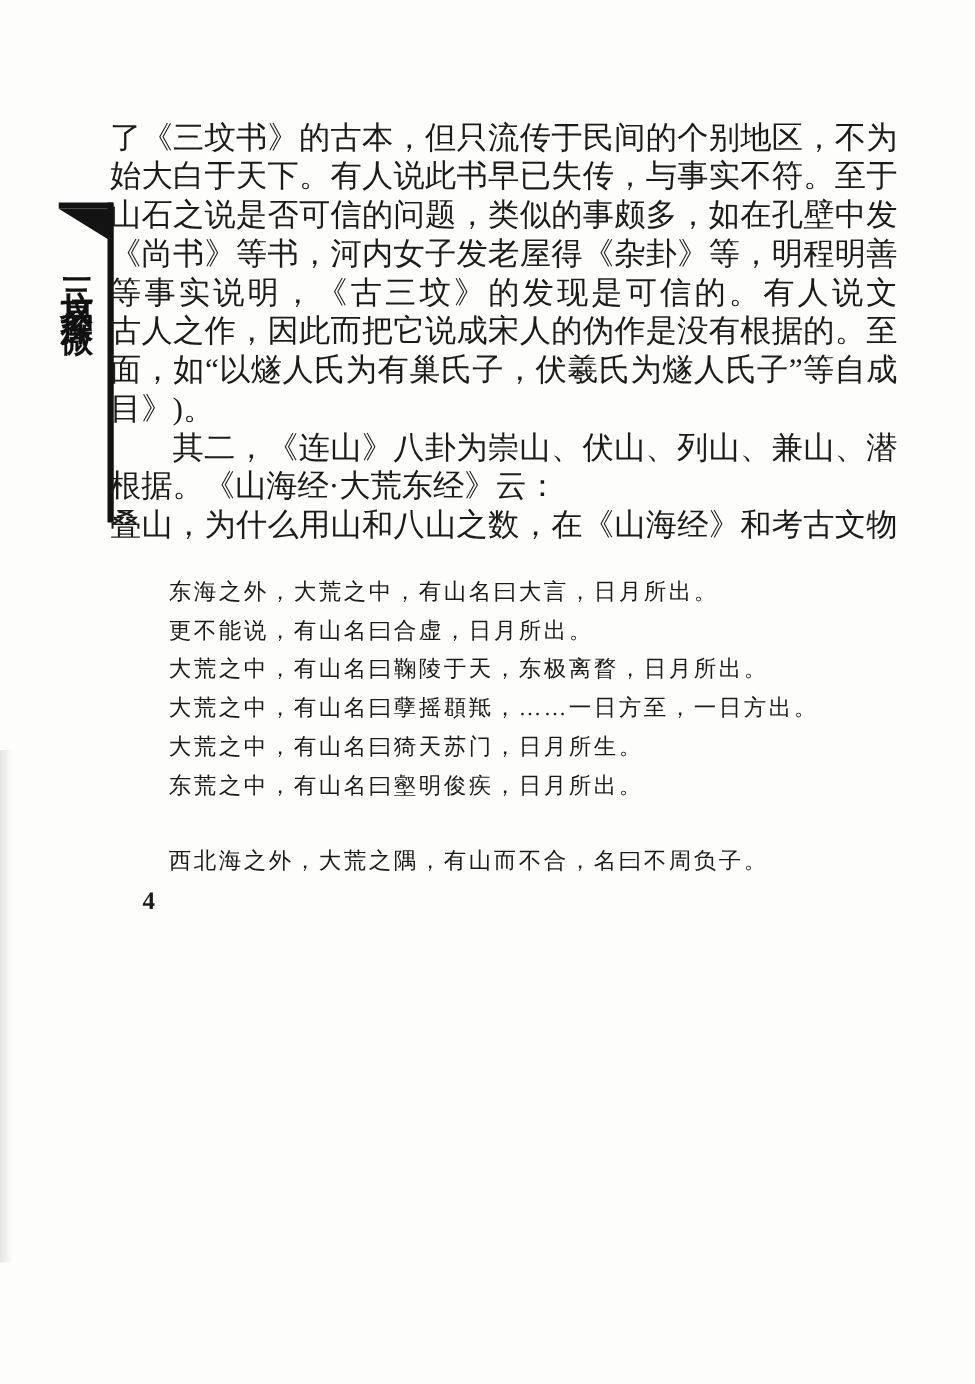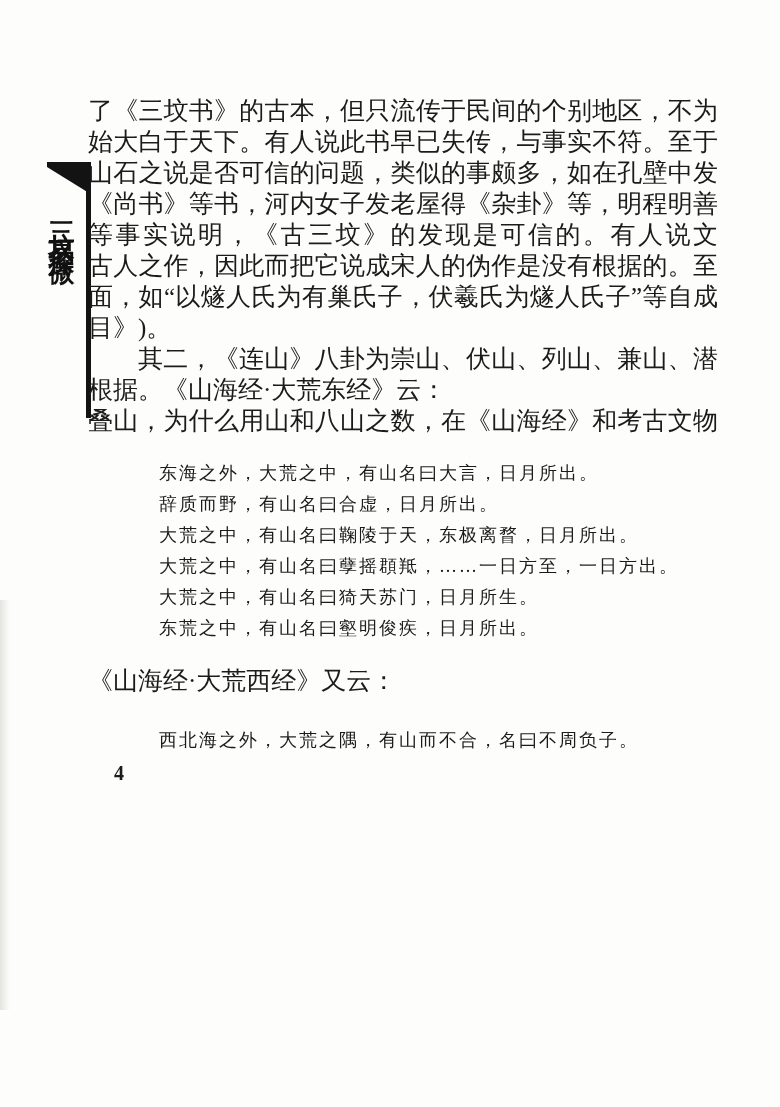--- a/index.html
+++ b/index.html
@@ -25,21 +25,21 @@
   
   .content { position:absolute; left:88px; top:95px; width:630px; }
   .bl {
     font-size:25px; line-height:31px; height:31px; overflow:hidden;
     text-align:justify; text-align-last:justify;
   }
   .bl.last { text-align-last:left; }
   .bl.indent { text-indent:2em; }
   .ql {
     font-size:18px; line-height:31px; height:31px; overflow:hidden;
-    margin-left:71px; letter-spacing:2px; white-space:nowrap;
+    margin-left:47px; letter-spacing:2px; white-space:nowrap;
   }
   .quote-block { margin-top:22px; }
   .trans { margin-top:21px; }
   .quote2 { margin-top:29px; }
   .pagenum { margin-top:6px; margin-left:26px; font-size:20px; font-weight:bold; letter-spacing:0; }
 </style>
 </head>
 <body>
 
 <div class="page">
@@ -60,28 +60,27 @@
     <div class="bl">古人之作，因此而把它说成宋人的伪作是没有根据的。至于内容方</div>
     <div class="bl">面，如“以燧人氏为有巢氏子，伏羲氏为燧人氏子”等自成一系，不</div>
     <div class="bl last">目》)。</div>
 
     <div class="bl indent">其二，《连山》八卦为崇山、伏山、列山、兼山、潜山、连山、藏山、</div>
     <div class="bl last">根据。《山海经·大荒东经》云：</div>
     <div class="bl">叠山，为什么用山和八山之数，在《山海经》和考古文物中可以找到</div>
 
     <div class="quote-block">
       <div class="ql">东海之外，大荒之中，有山名曰大言，日月所出。</div>
-      <div class="ql">辞质而野，有山名曰合虚，日月所出。</div>
+      <div class="ql">更不能说，有山名曰合虚，日月所出。</div>
       <div class="ql">大荒之中，有山名曰鞠陵于天，东极离瞀，日月所出。</div>
       <div class="ql">大荒之中，有山名曰孽摇頵羝，……一日方至，一日方出。</div>
       <div class="ql">大荒之中，有山名曰猗天苏门，日月所生。</div>
       <div class="ql">东荒之中，有山名曰壑明俊疾，日月所出。</div>
     </div>
 
-    <div class="bl last trans">《山海经·大荒西经》又云：</div>
 
     <div class="quote2">
       <div class="ql">西北海之外，大荒之隅，有山而不合，名曰不周负子。</div>
     </div>
 
     <div class="pagenum">4</div>
 
   </div>
 </div>
 

